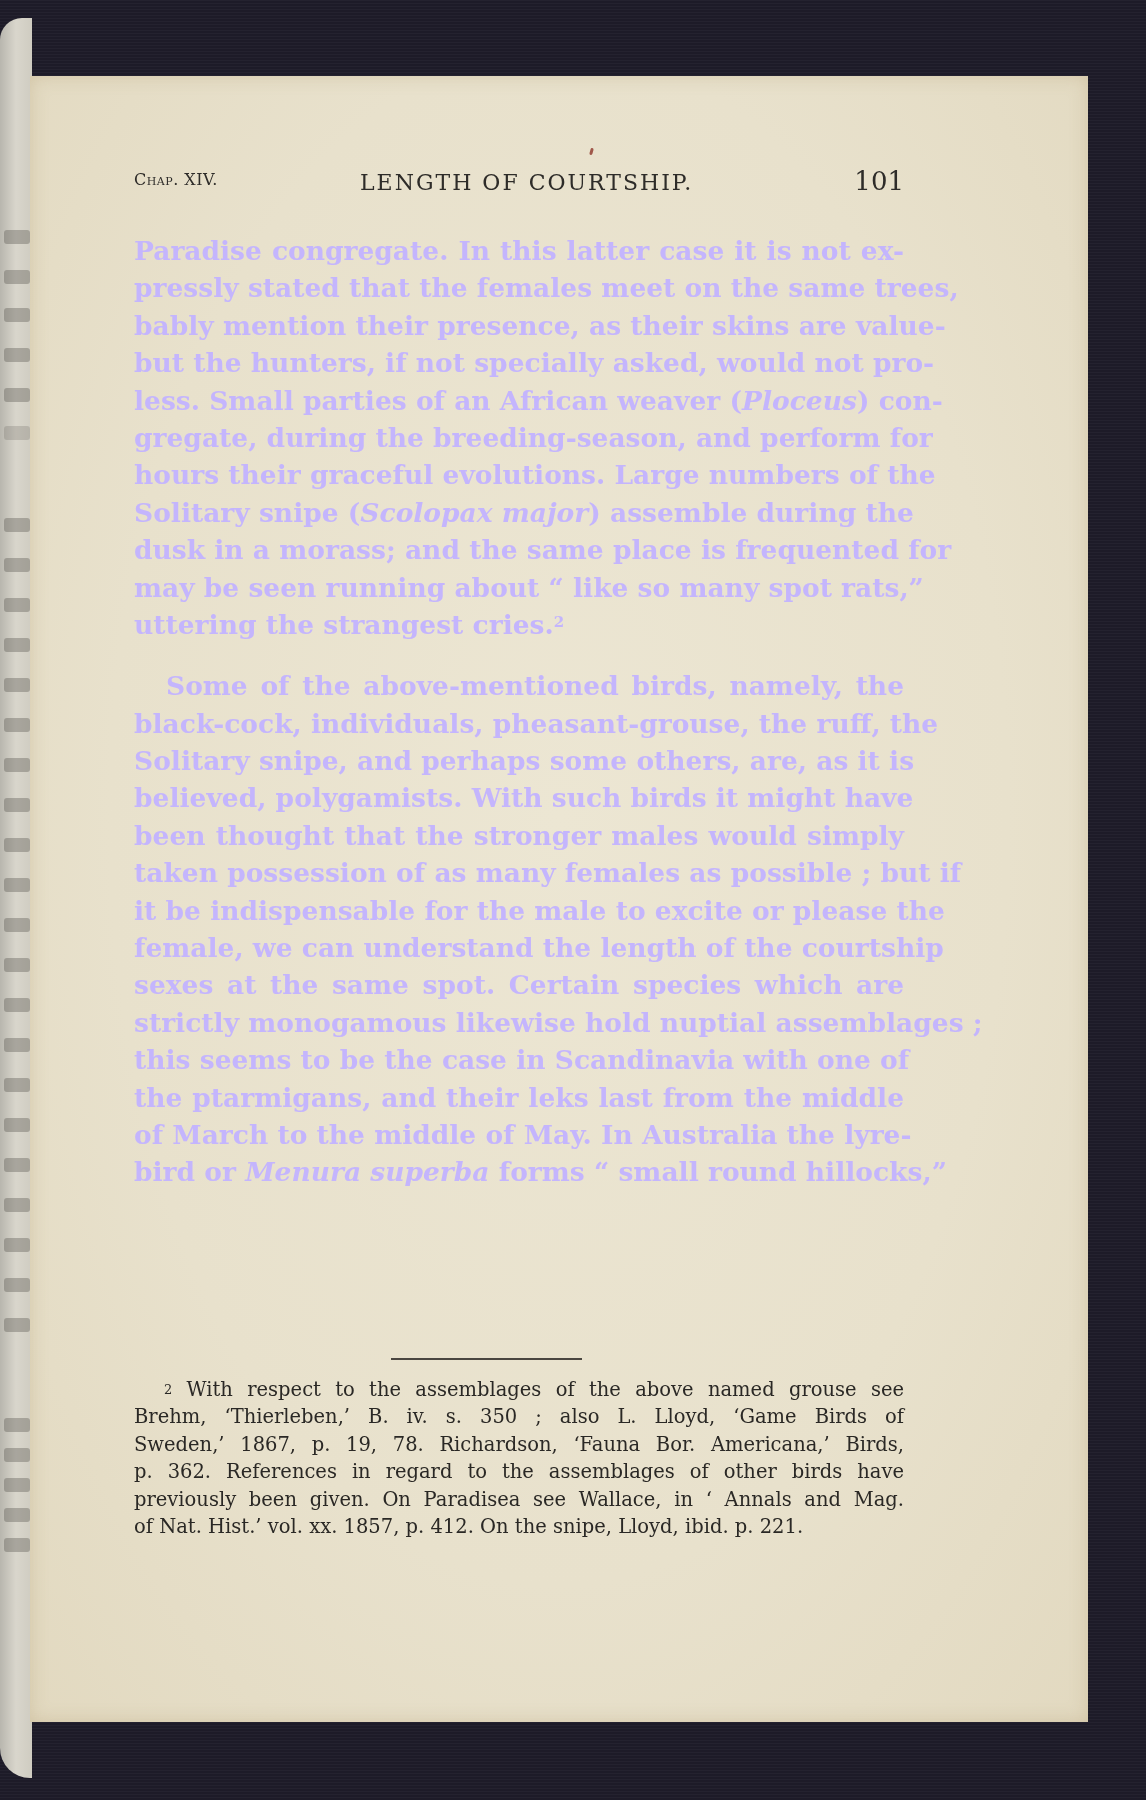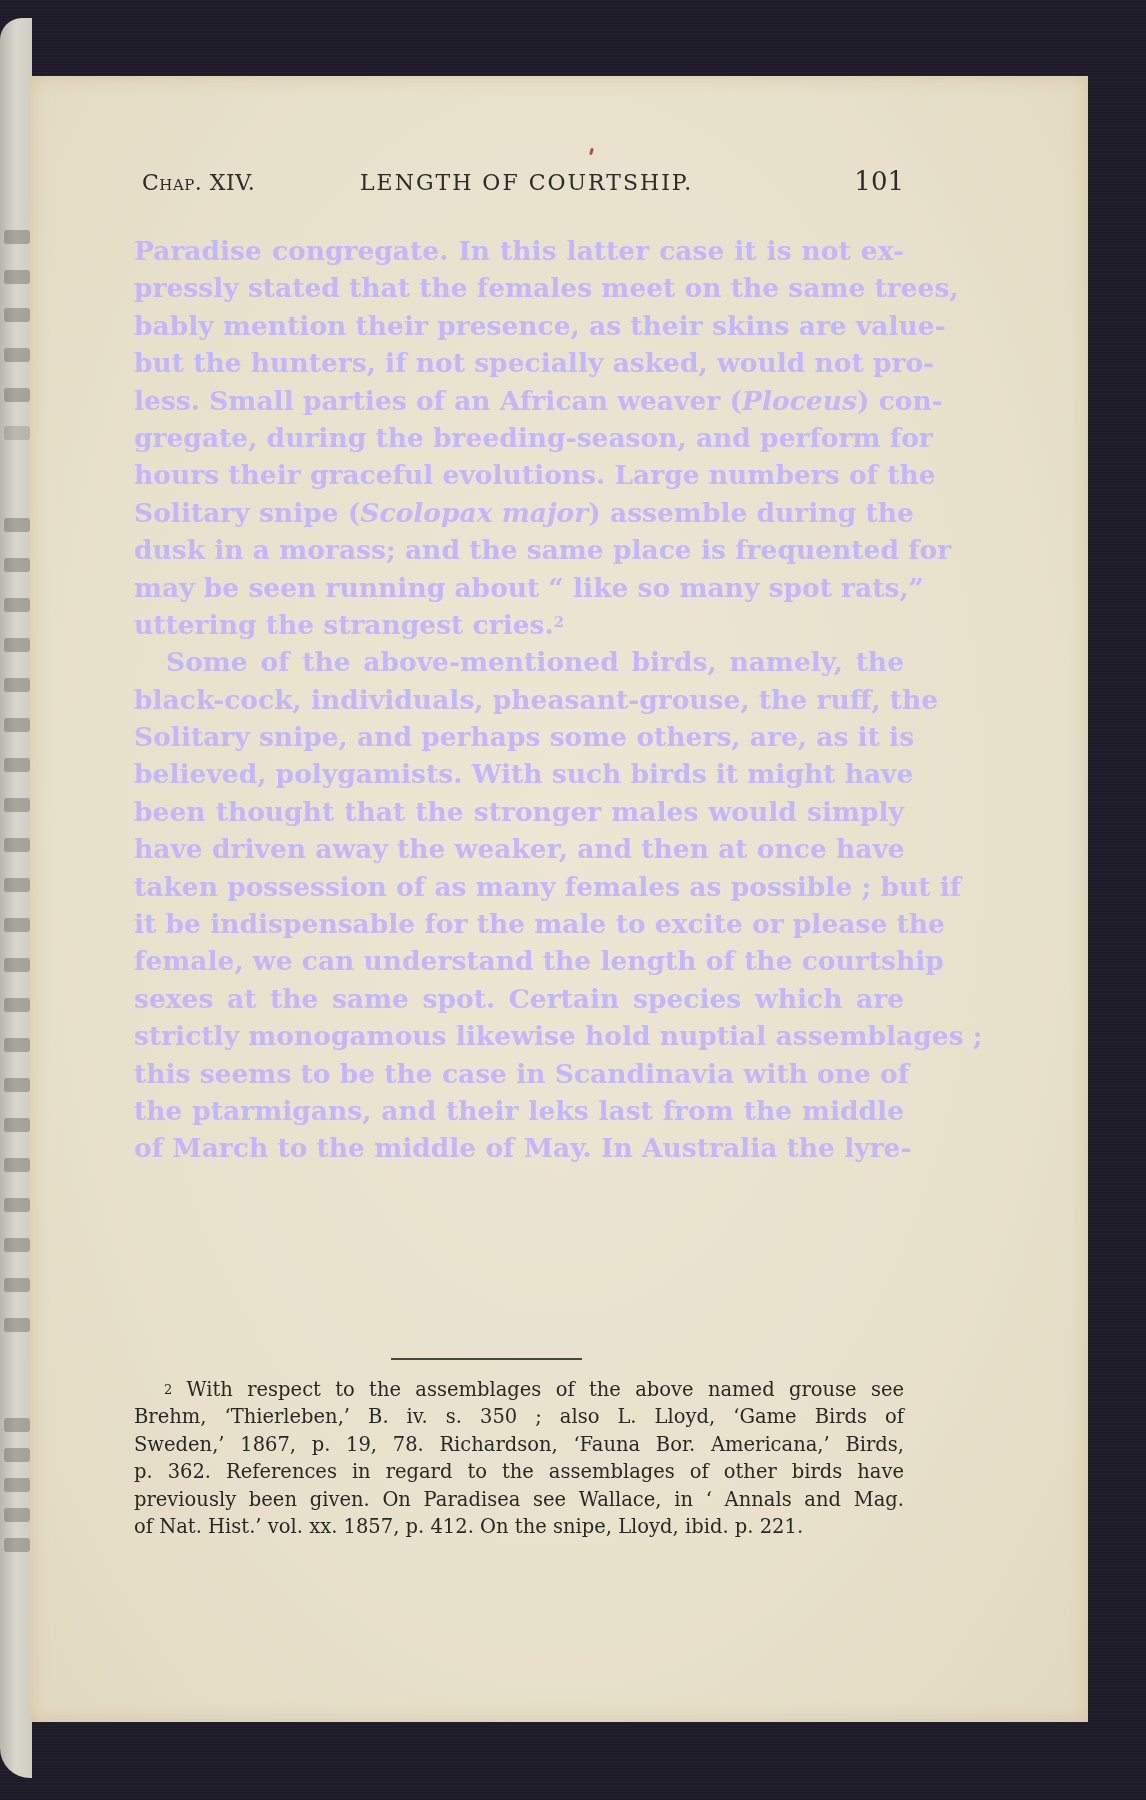--- a/index.html
+++ b/index.html
@@ -25,32 +25,32 @@
   }
   .page {
     position:absolute; left:30px; top:76px; width:1058px; height:1646px;
     background:radial-gradient(ellipse at 50% 45%, #ece6d3 0%, #e8e1cc 60%, #e2d9c0 100%);
     box-shadow: inset 0 0 18px rgba(160,130,80,0.25);
   }
   .running-head {
     position:absolute; left:134px; top:166px; width:770px; height:40px;
     color:#2e2c29;
   }
-  .rh-chap { position:absolute; left:8px; top:4px; font-size:22px; letter-spacing:0.5px; font-variant:small-caps; }
+  .rh-chap { position:absolute; left:0; top:4px; font-size:16px; letter-spacing:0.5px; font-variant:small-caps; }
   .rh-title { position:absolute; left:226px; top:4px; font-size:22px; letter-spacing:2px; }
   .rh-page { position:absolute; right:0; top:0; font-size:26px; }
   .body-text {
     position:absolute; left:134px; top:232px; width:770px;
     color:#c4b5fd; font-size:26.5px; line-height:37.4px;
     text-align:justify;
     font-weight:bold;
   }
   .line { display:block; white-space:nowrap; text-align-last:justify; text-align:justify; height:37.4px; }
   .line.last { text-align-last:left; }
-  .line.indent { padding-left:32px; }
+  .line.indent { padding-left:32px;margin-top:24px; }
   em { font-style:italic; }
   sup { font-size:15px; vertical-align:top; position:relative; top:-2px; }
   .rule {
     position:absolute; left:391px; top:1358px; width:191px; height:2px; background:#4a4640;
   }
   .footnotes {
     position:absolute; left:134px; top:1376px; width:770px;
     color:#2a2825; font-size:19.5px; line-height:27.4px;
   }
   .fn-line { display:block; white-space:nowrap; text-align:justify; text-align-last:justify; height:27.4px; }
@@ -119,29 +119,29 @@
   <span class="line">hours their graceful evolutions.  Large numbers of the</span>
   <span class="line"><span>Solitary snipe (</span><em>Scolopax major</em><span>) assemble during the</span></span>
   <span class="line">dusk in a morass; and the same place is frequented for</span>
   <span class="line">may be seen running about “ like so many spot rats,”</span>
   <span class="line last"><span>uttering the strangest cries.</span><sup>2</sup></span>
   <span class="line indent">Some of the above-mentioned birds, namely, the</span>
   <span class="line">black-cock, individuals, pheasant-grouse, the ruff, the</span>
   <span class="line">Solitary snipe, and perhaps some others, are, as it is</span>
   <span class="line">believed, polygamists.  With such birds it might have</span>
   <span class="line">been thought that the stronger males would simply</span>
-  <span class="line">have driven away the weaker, and then at once have</span>
   <span class="line">taken possession of as many females as possible ; but if</span>
   <span class="line">it be indispensable for the male to excite or please the</span>
   <span class="line">female, we can understand the length of the courtship</span>
   <span class="line">sexes at the same spot.  Certain species which are</span>
   <span class="line">strictly monogamous likewise hold nuptial assemblages ;</span>
   <span class="line">this seems to be the case in Scandinavia with one of</span>
   <span class="line">the ptarmigans, and their leks last from the middle</span>
   <span class="line">of March to the middle of May.  In Australia the lyre-</span>
+  <span class="line"><span>bird or </span><em>Menura superba</em><span> forms “ small round hillocks,”</span></span>
 </div>
 
 <div class="rule"></div>
 
 <div class="footnotes">
   <span class="fn-line indent"><span class="fn-mark">2</span> <span>With respect to the assemblages of the above named grouse see</span></span>
   <span class="fn-line">Brehm, ‘Thierleben,’ B. iv. s. 350 ; also L. Lloyd, ‘Game Birds of</span>
   <span class="fn-line">Sweden,’ 1867, p. 19, 78.  Richardson, ‘Fauna Bor. Americana,’ Birds,</span>
   <span class="fn-line">p. 362.  References in regard to the assemblages of other birds have</span>
   <span class="fn-line">previously been given.  On Paradisea see Wallace, in ‘ Annals and Mag.</span>

